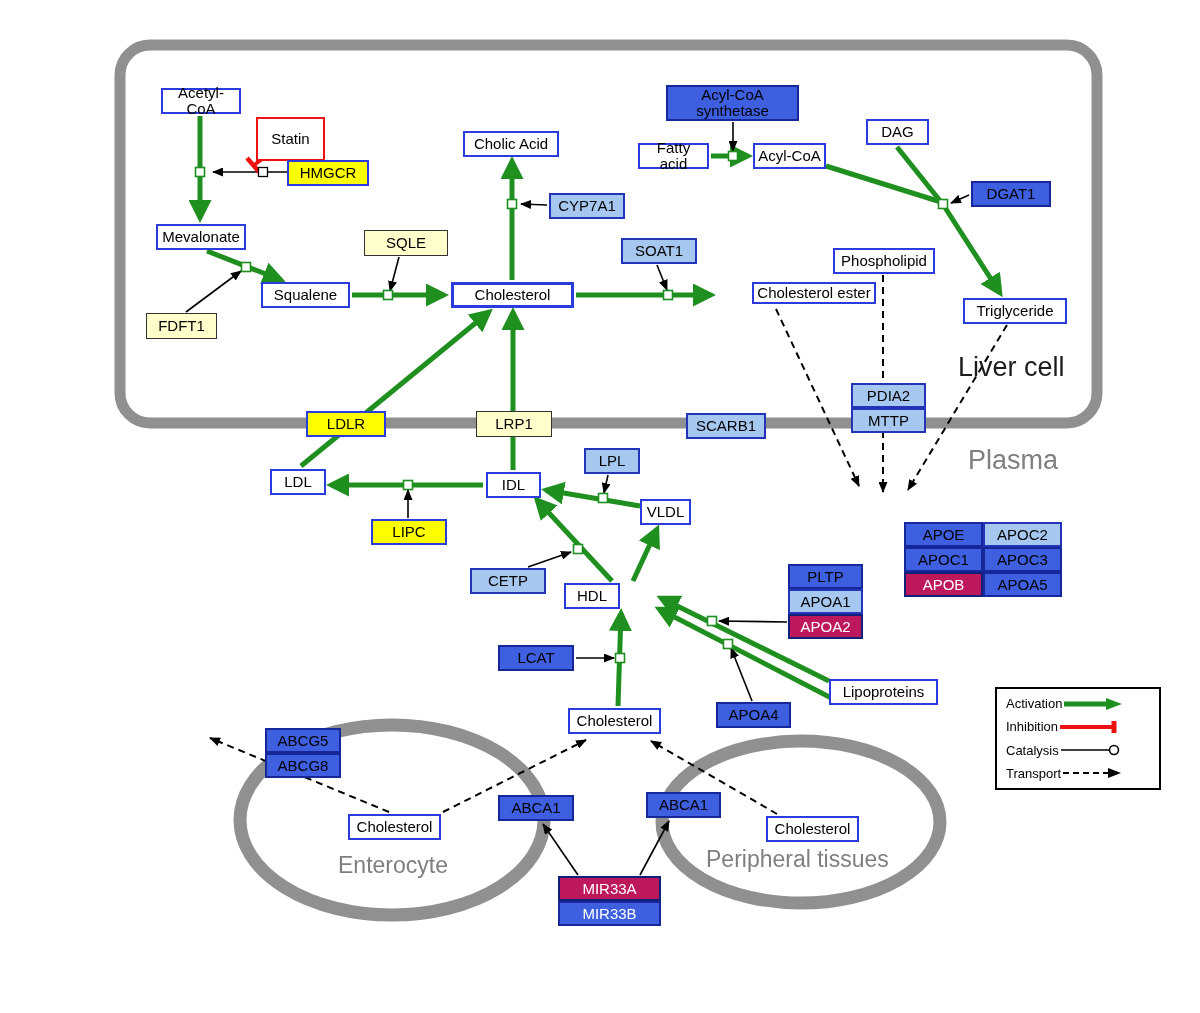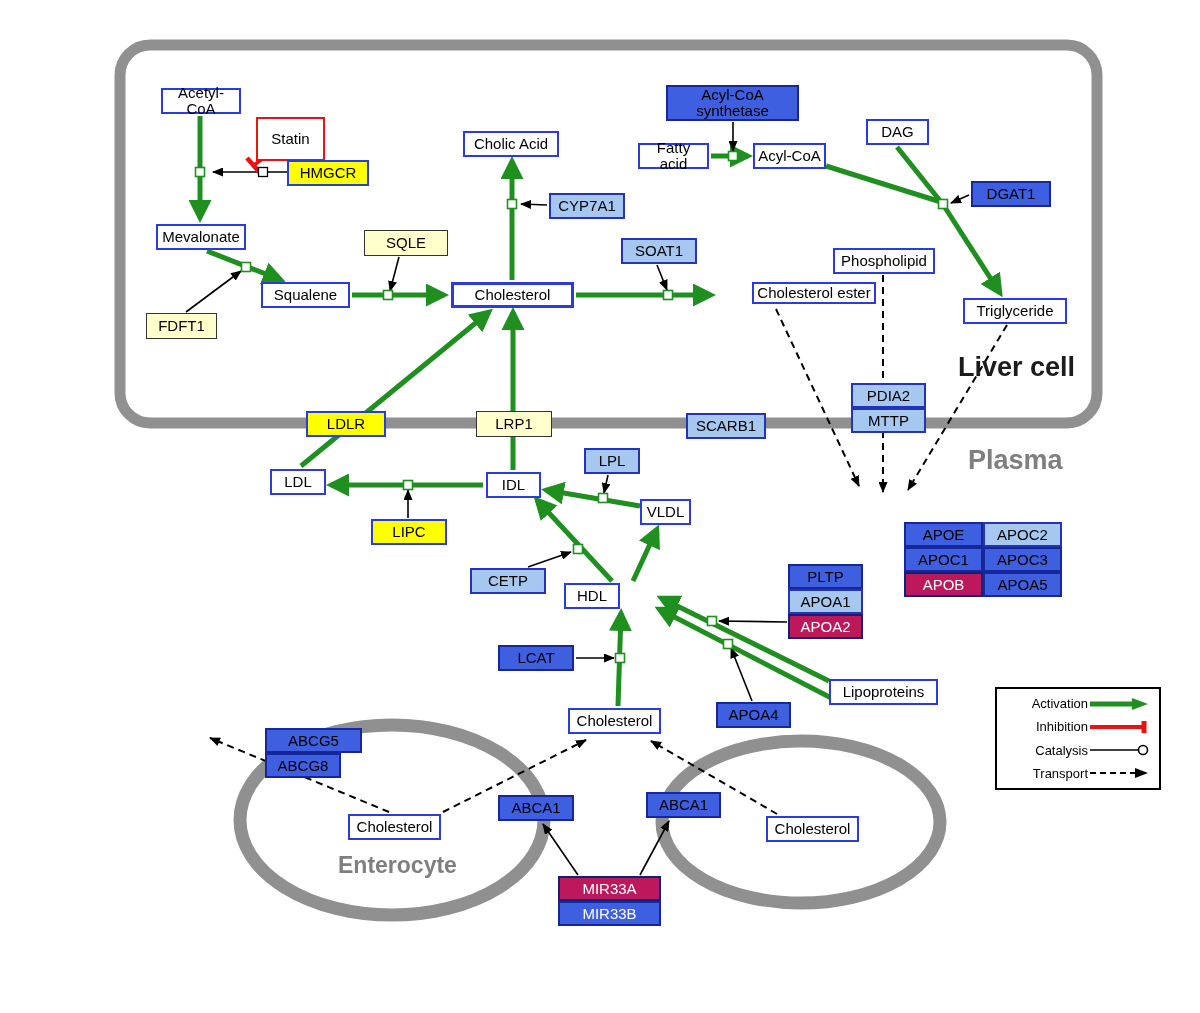--- a/index.html
+++ b/index.html
@@ -9,28 +9,28 @@
   .node{position:absolute;z-index:3;display:flex;align-items:center;justify-content:center;
         text-align:center;font-size:15px;line-height:1.05;background:#fff;
         border:2px solid #2b3cdc;color:#000;padding:1px 2px}
   .bold-border{border-width:3px}
   .inh{border-color:#ee1111}
   .yellow{background:#ffff00}
   .cream{background:#ffffcc;border:1.5px solid #333}
   .lblue{background:#a6c8f0;border-color:#2434b8}
   .blue{background:#3d5fe0;border-color:#16279b}
   .dblue{background:#be185d;border-color:#101f7a;color:#fff}
-  .clabel{position:absolute;z-index:2;font-weight:bold;color:#7f7f7f;white-space:nowrap}
+  .clabel{position:absolute;z-index:2;font-weight:normal;color:#7f7f7f;white-space:nowrap}
   #lbl-liver{left:958px;top:352px;font-size:27px;color:#1c1c1c}
   #lbl-plasma{left:968px;top:445px;font-size:27px}
   #lbl-enterocyte{left:338px;top:852px;font-size:23px}
   #lbl-peripheral{left:706px;top:846px;font-size:23px}
   .legend{position:absolute;left:995px;top:687px;width:166px;height:103px;border:2px solid #000;
           background:#fff;z-index:4;padding:7px 9px;display:flex;flex-direction:column;justify-content:space-between}
-  .legend-row{display:flex;align-items:center;justify-content:flex-end;font-size:13px;color:#000}
+  .legend-row{display:flex;align-items:center;justify-content:flex-start;font-size:13px;color:#000}
   .legend-row svg{flex:0 0 auto}
 </style>
 </head>
 <body>
 
 <div id="canvas">
 
 <svg id="edges" width="1200" height="1013" viewBox="0 0 1200 1013">
   <defs>
     <marker id="ag" markerWidth="4.6" markerHeight="4.6" refX="3.6" refY="2.3" orient="auto" markerUnits="strokeWidth">
@@ -153,32 +153,33 @@
 <div class="node blue" style="left:498px;top:645px;width:76px;height:26px">LCAT</div>
 <div class="node blue" style="left:716px;top:702px;width:75px;height:26px">APOA4</div>
 <div class="node" style="left:829px;top:679px;width:109px;height:26px">Lipoproteins</div>
 <div class="node blue" style="left:904px;top:522px;width:79px;height:25px">APOE</div>
 <div class="node lblue" style="left:983px;top:522px;width:79px;height:25px">APOC2</div>
 <div class="node blue" style="left:904px;top:547px;width:79px;height:25px">APOC1</div>
 <div class="node blue" style="left:983px;top:547px;width:79px;height:25px">APOC3</div>
 <div class="node dblue" style="left:904px;top:572px;width:79px;height:25px">APOB</div>
 <div class="node blue" style="left:983px;top:572px;width:79px;height:25px">APOA5</div>
 <div class="node" style="left:568px;top:708px;width:93px;height:26px">Cholesterol</div>
-<div class="node blue" style="left:265px;top:728px;width:97px;height:25px">ABCG5</div>
+<div class="node blue" style="left:265px;top:728px;width:76px;height:25px">ABCG5</div>
 <div class="node blue" style="left:265px;top:753px;width:76px;height:25px">ABCG8</div>
 <div class="node" style="left:348px;top:814px;width:93px;height:26px">Cholesterol</div>
 <div class="node blue" style="left:498px;top:795px;width:76px;height:26px">ABCA1</div>
 <div class="node blue" style="left:646px;top:792px;width:75px;height:26px">ABCA1</div>
 <div class="node" style="left:766px;top:816px;width:93px;height:26px">Cholesterol</div>
 <div class="node dblue" style="left:558px;top:876px;width:103px;height:25px">MIR33A</div>
 <div class="node blue" style="left:558px;top:901px;width:103px;height:25px;color:#fff">MIR33B</div>
 
 <div class="clabel" id="lbl-liver">Liver cell</div>
 <div class="clabel" id="lbl-plasma">Plasma</div>
 <div class="clabel" id="lbl-enterocyte">Enterocyte</div>
+<div class="clabel" id="lbl-peripheral">Peripheral tissues</div>
 
 <div class="legend">
   <div class="legend-row">
     <span>Activation</span>
     <svg width="62" height="14">
       <path d="M2,7 L46,7" stroke="#1f8f1f" stroke-width="5" fill="none"></path>
       <path d="M44,1 L60,7 L44,13 z" fill="#1f8f1f"></path>
     </svg>
   </div>
   <div class="legend-row">

